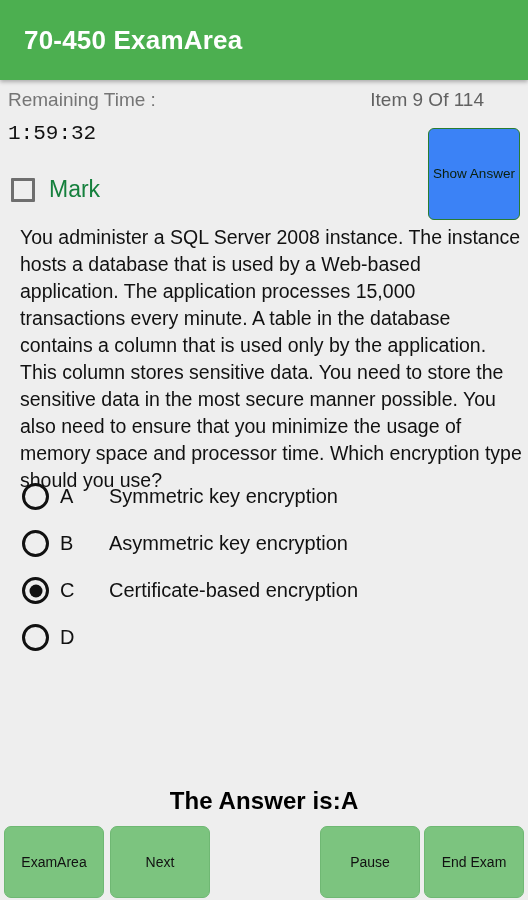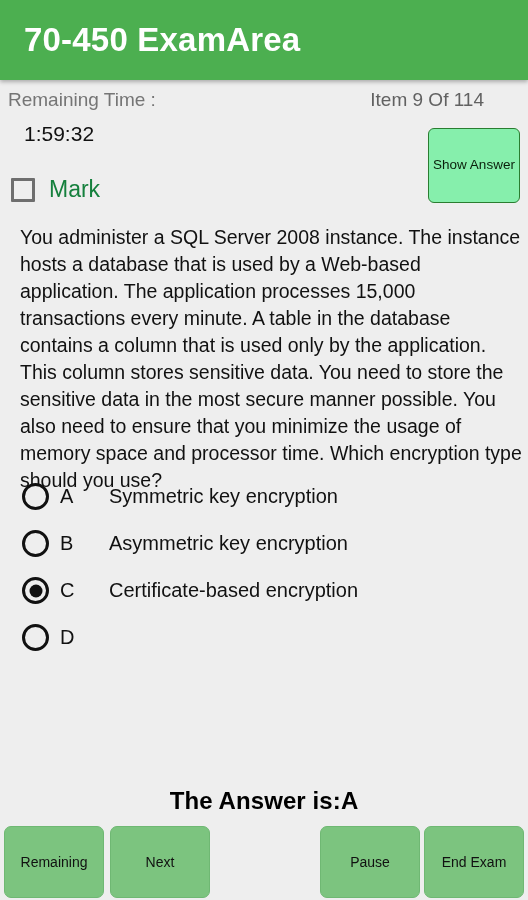--- a/index.html
+++ b/index.html
@@ -25,21 +25,21 @@
     height: 80px;
     background: #4caf50;
     display: flex;
     align-items: center;
     box-shadow: 0 2px 4px rgba(0,0,0,0.28);
     z-index: 5;
   }
   .appbar-title {
     margin-left: 24px;
     color: #ffffff;
-    font-size: 33px;
+    font-size: 26px;
     font-weight: bold;
     letter-spacing: 0.2px;
     white-space: nowrap;
   }
 
   
   .status-row {
     position: absolute;
     top: 84px; left: 0;
     width: 494px;
@@ -56,21 +56,21 @@
   }
   .status-right {
     font-size: 19px;
     color: #616161;
     white-space: nowrap;
   }
 
   
   .timer-block {
     position: absolute;
-    top: 120px; left: 24px;
+    top: 120px; left: 8px; font-family: Liberation Mono, monospace;
   }
   .timer-value {
     font-size: 21px;
     color: #111111;
     line-height: 28px;
     white-space: nowrap;
   }
   .mark-row {
     position: absolute;
     top: 176px; left: 11px;
@@ -89,22 +89,22 @@
     margin-left: 14px;
     font-size: 23px;
     color: #15803d;
     white-space: nowrap;
   }
   .show-answer-btn {
     position: absolute;
     top: 128px;
     left: 428px;
     width: 92px;
-    height: 75px;
-    background: #86efac;
+    height: 92px;
+    background: #3b82f6;
     border: 1px solid #2a7d30;
     border-radius: 6px;
     color: #0a1f0b;
     font-family: "Liberation Sans", sans-serif;
     font-size: 13.5px;
     line-height: 1.1;
     text-align: center;
     cursor: pointer;
     padding: 0 2px;
   }
@@ -254,17 +254,17 @@
   <div class="option-row">
     <span class="radio"></span>
     <span class="option-letter">D</span>
   </div>
 
 </div>
 
 <div class="answer-banner">The Answer is:A</div>
 
 <div class="button-bar">
-  <button class="nav-btn btn-prev">Remaining</button>
+  <button class="nav-btn btn-prev">ExamArea</button>
   <button class="nav-btn btn-next">Next</button>
   <button class="nav-btn btn-pause">Pause</button>
   <button class="nav-btn btn-endexam">End Exam</button>
 </div>
 
 </body></html>

